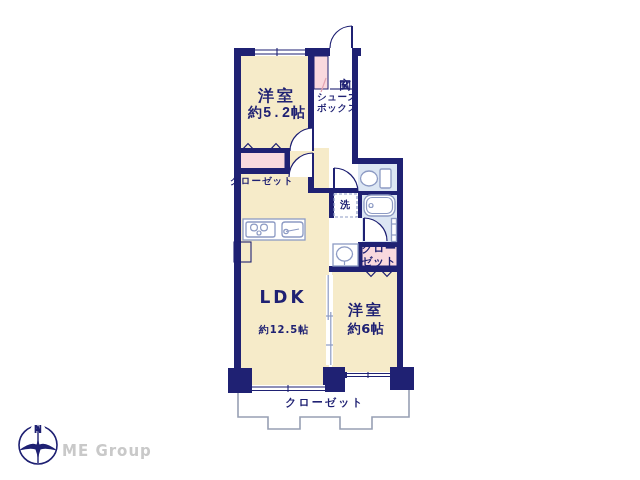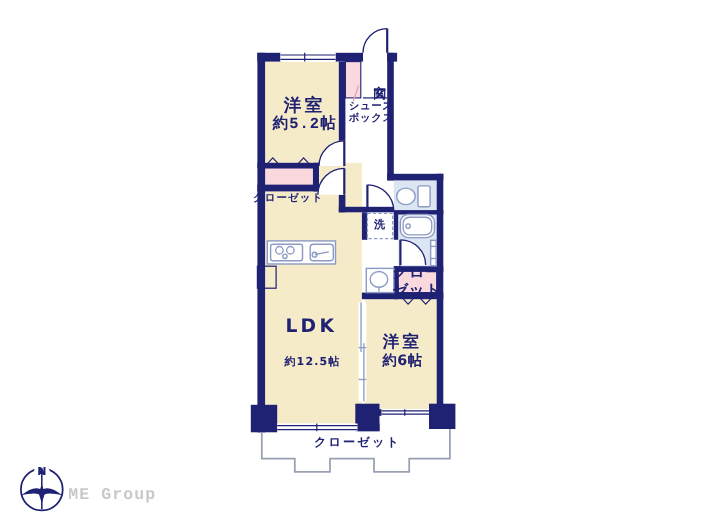--- a/index.html
+++ b/index.html
@@ -26,21 +26,20 @@
   .compass{stroke:var(--wall);fill:none;stroke-width:1.6;}
   .label{
     position:absolute;color:var(--wall);white-space:pre-line;line-height:1.15;
     transform:translate(-50%,-50%);text-align:center;font-weight:600;
   }
   .label.topleft{transform:none;text-align:center;}
   .vert{writing-mode:vertical-rl;letter-spacing:2px;}
   #brand-text{
     position:absolute;color:var(--brand);font-weight:600;letter-spacing:1px;
     font-size:15px;
-    font-family:Liberation Mono, monospace;
   }
 </style>
 </head>
 <body>
 
 <div id="stage">
 
   <svg id="plan-svg" width="640" height="480" viewBox="0 0 640 480">
 
     <g>
@@ -206,21 +205,21 @@
   <div class="label" style="left:366px;top:311px;font-size:15px;letter-spacing:3px;">洋室</div>
   <div class="label" style="left:366px;top:329px;font-size:13px;letter-spacing:0.5px;">約6帖</div>
 
   <div class="label vert" style="left:344px;top:71px;font-size:11px;">玄関</div>
 
   <div class="label topleft" style="left:317px;top:92px;font-size:9.5px;letter-spacing:0.5px;">シューズ
 ボックス</div>
 
   <div class="label" style="left:262px;top:161px;font-size:9.5px;letter-spacing:1px;margin-top:20px;">クローゼット</div>
 
-  <div class="label" style="left:379px;top:256px;font-size:14px;letter-spacing:0.5px;">クロー
+  <div class="label" style="left:379px;top:256px;font-size:11px;letter-spacing:0.5px;">クロー
 ゼット</div>
 
   <div class="label" style="left:345px;top:205px;font-size:10px;">洗</div>
 
   <div class="label" style="left:325px;top:403px;font-size:11px;letter-spacing:2px;">クローゼット</div>
 
   <div class="label" style="left:38px;top:430px;font-size:10px;">N</div>
 
   <div id="brand-text" style="left:62px;top:442px;">ME Group</div>
 </div>

